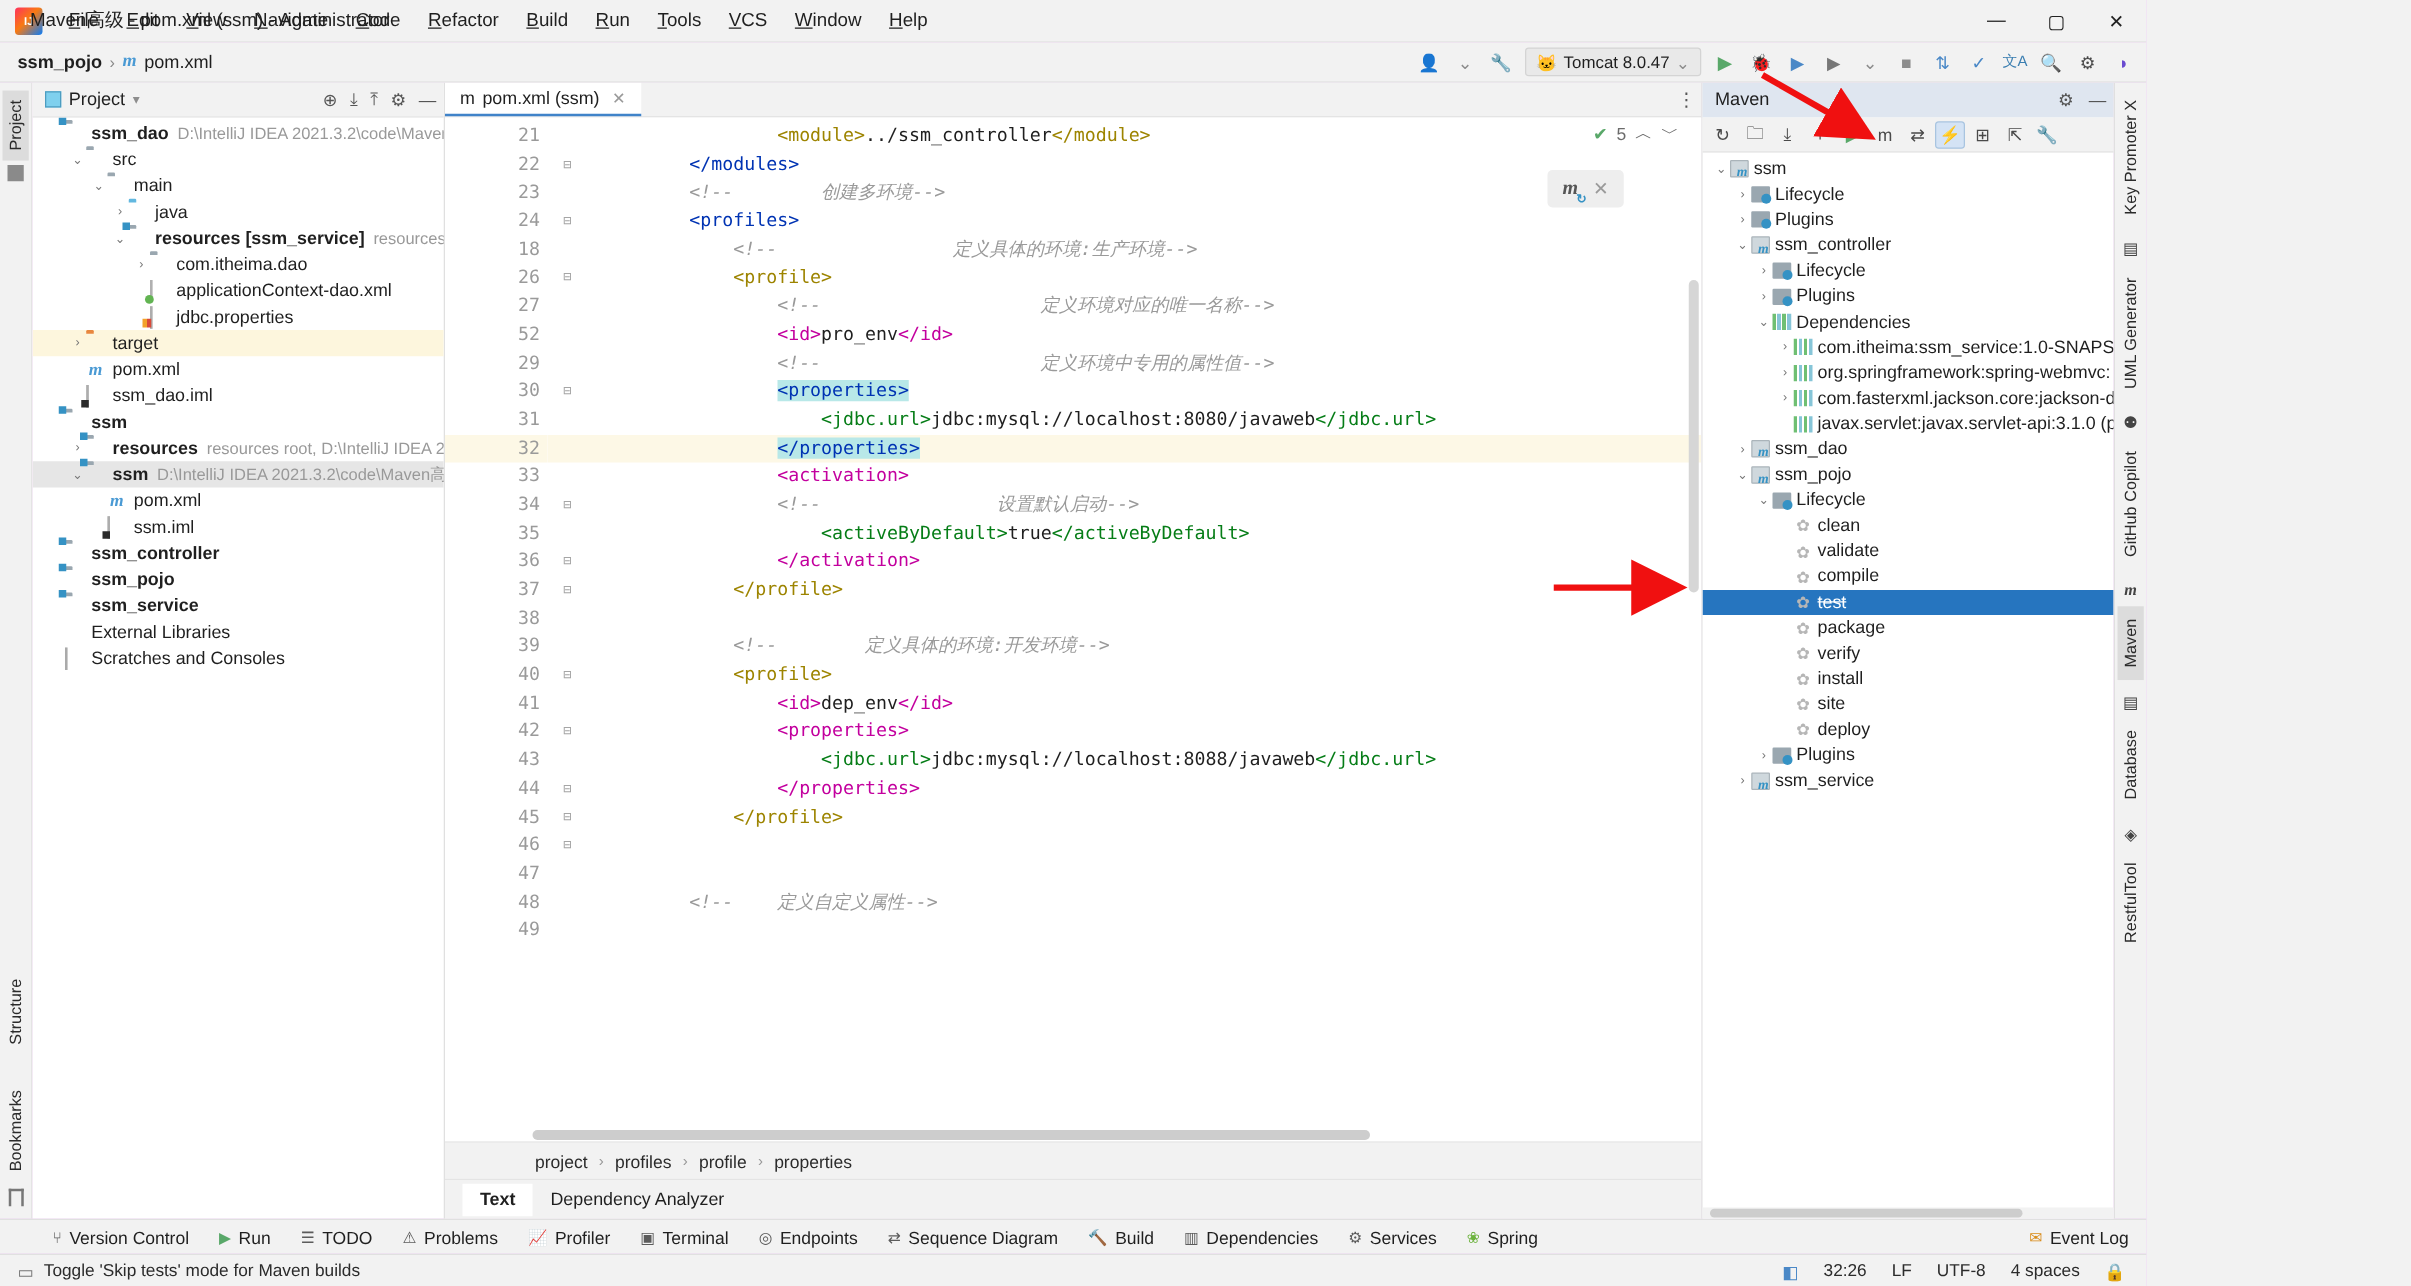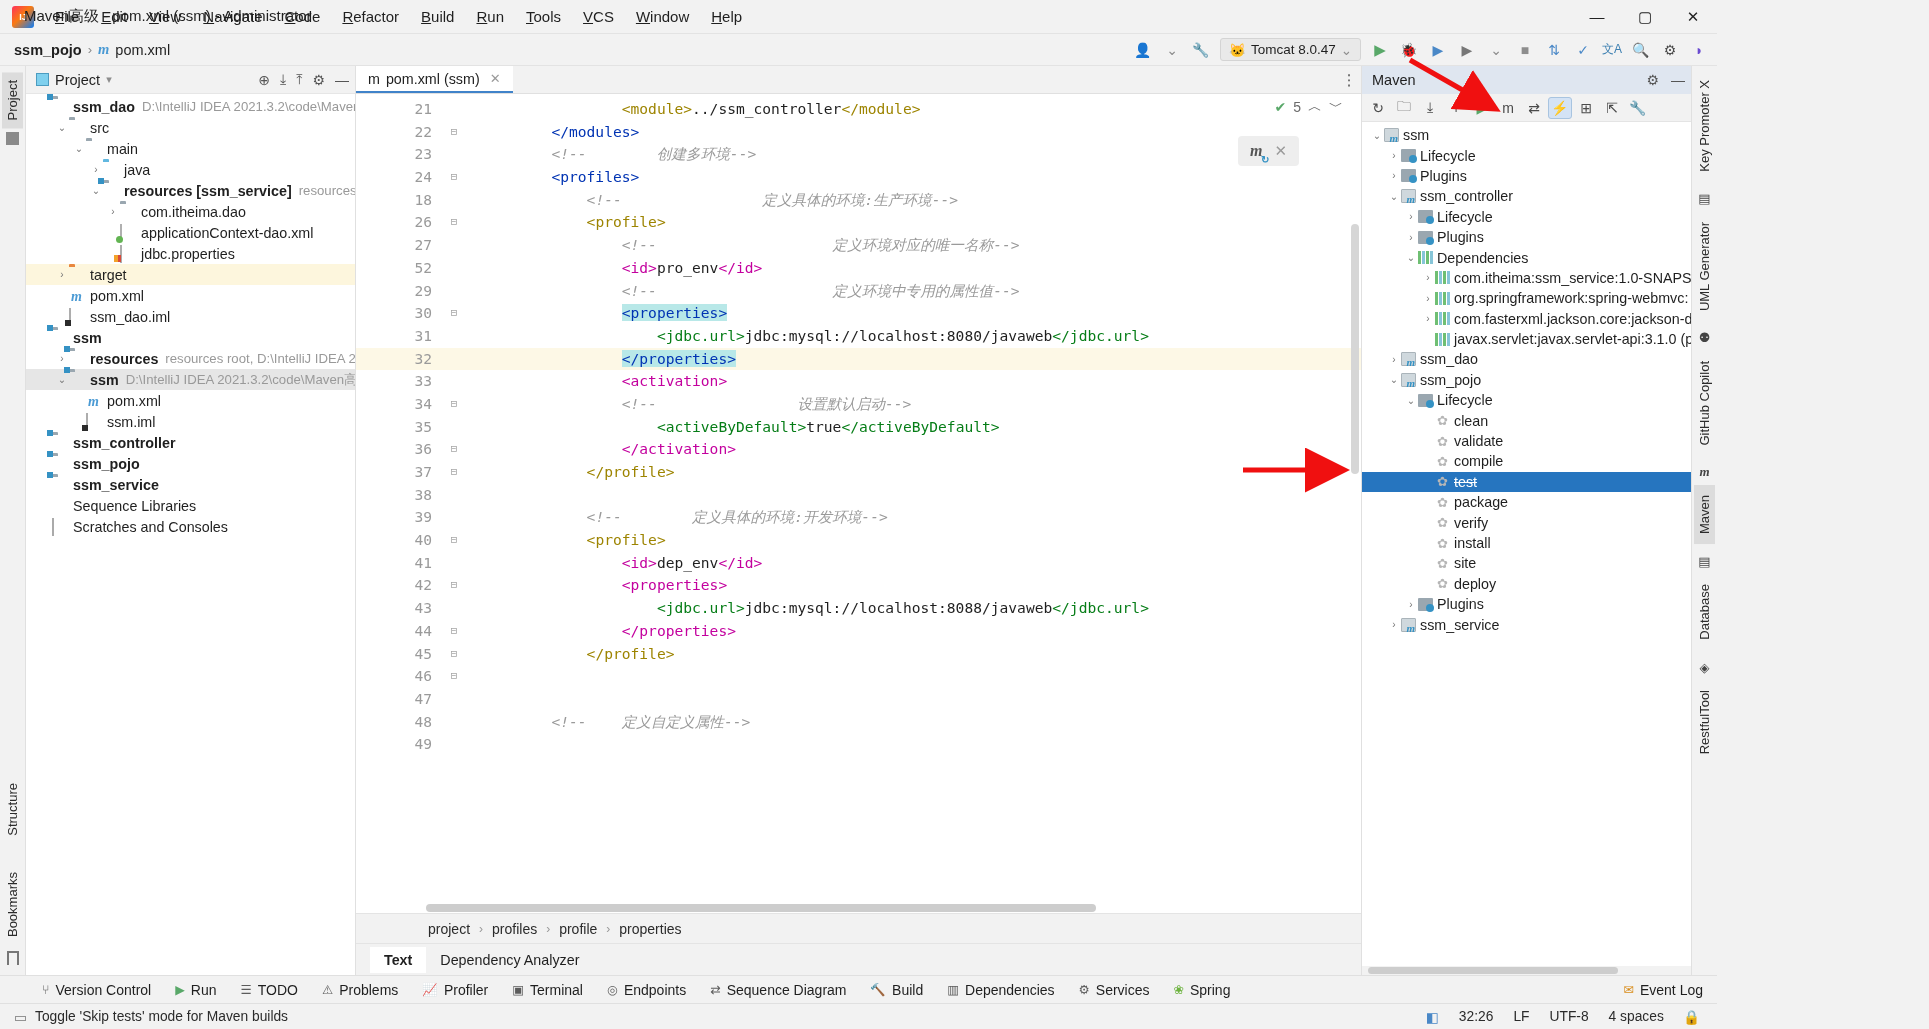--- a/index.html
+++ b/index.html
@@ -393,21 +393,21 @@
           <div class="row">
             <span style="display: inline-block; flex: 0 0 auto; width: 12px;"></span>
             <span class="arrow"></span>
             <span class="fico"><span class="f-gray"><i class="badge-src"></i></span></span>
             <span class="lbl b">ssm_service</span>
           </div>
           <div class="row">
             <span style="display: inline-block; flex: 0 0 auto; width: 12px;"></span>
             <span class="arrow"></span>
             <span class="fico"><span class="libico"></span></span>
-            <span class="lbl">Sequence Libraries</span>
+            <span class="lbl">External Libraries</span>
           </div>
           <div class="row">
             <span style="display: inline-block; flex: 0 0 auto; width: 12px;"></span>
             <span class="arrow"></span>
             <span class="fico"><span class="consoleico"></span></span>
             <span class="lbl">Scratches and Consoles</span>
           </div>
         </div>
     </div>
 

